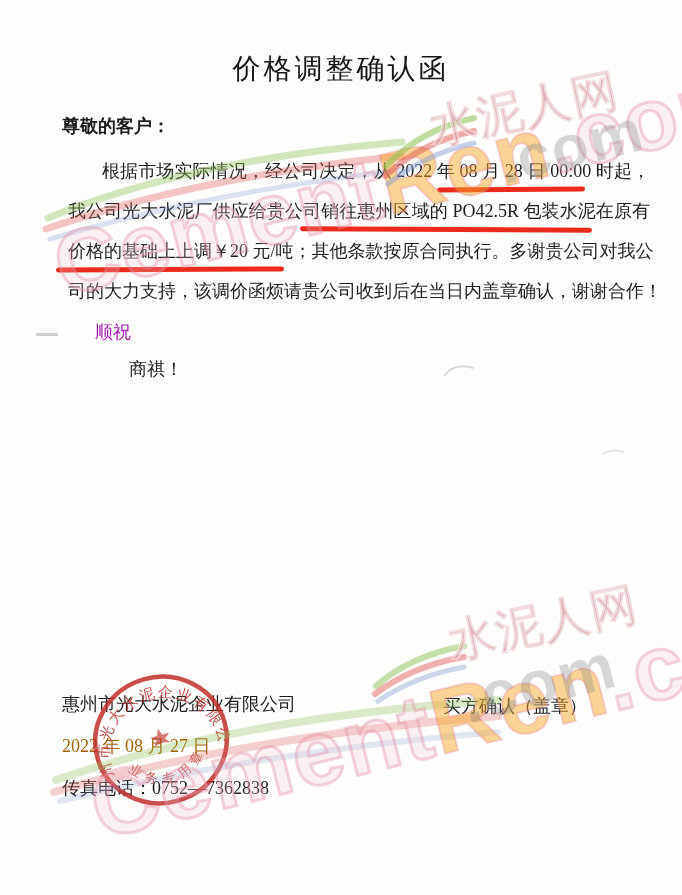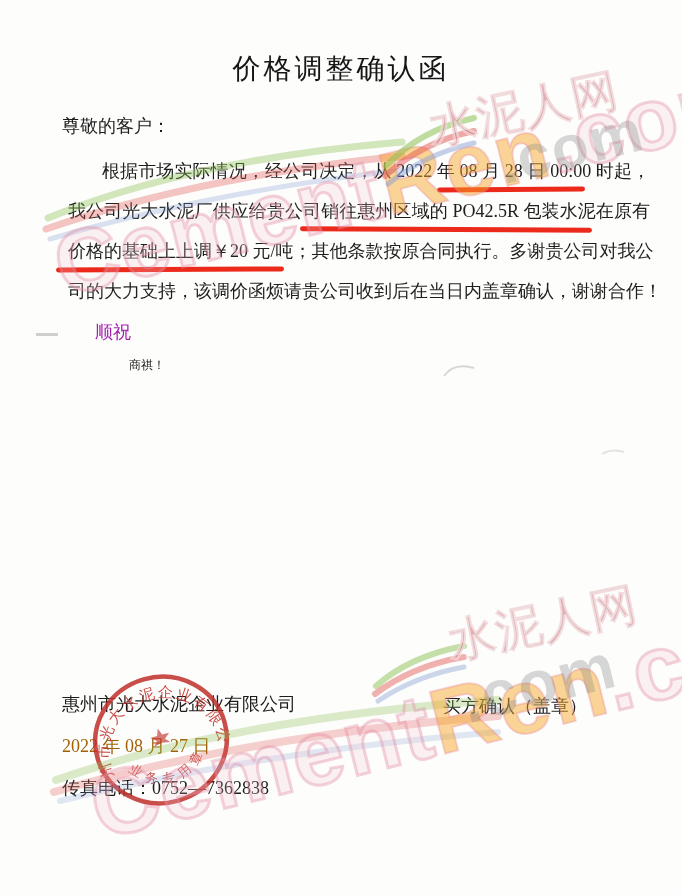--- a/index.html
+++ b/index.html
@@ -6,32 +6,32 @@
   .page{
     position:relative;width:682px;height:895px;background:#fdfdfc;overflow:hidden;
     font-family:"Liberation Serif","DejaVu Serif",serif;color:#222;
   }
   
   .title{
     position:absolute;left:0;top:31px;width:682px;text-align:center;
     font-size:28px;font-weight:400;letter-spacing:3px;color:#161616;z-index:2;
   }
   .salutation{
-    position:absolute;left:62px;top:114px;font-size:18px;font-weight:400;color:#1d1d1d;z-index:2;
+    position:absolute;left:62px;top:114px;font-size:18px;font-weight:700;color:#1d1d1d;z-index:2;
   }
   .bline{
     position:absolute;left:68px;width:582px;height:26px;font-size:18px;color:#1e1e1e;
     text-align:justify;text-align-last:justify;white-space:nowrap;z-index:2;box-sizing:border-box;
   }
   .bl0{top:159px;padding-left:34px;}
   .bl1{top:199px;}
   .bl2{top:239px;}
   .bl3{top:279px;}
   .closing1{position:absolute;left:95px;top:320px;font-size:18px;color:#a21caf;z-index:2;}
-  .closing2{position:absolute;left:129px;top:357px;font-size:12px;color:#1e1e1e;z-index:2;}
+  .closing2{position:absolute;left:129px;top:357px;font-size:18px;color:#1e1e1e;z-index:2;}
   .sig-company{position:absolute;left:62px;top:692px;font-size:18px;color:#1c1c1c;z-index:2;}
   .sig-buyer{position:absolute;left:443px;top:694px;font-size:18px;color:#1c1c1c;z-index:2;}
   .sig-date{position:absolute;left:62px;top:734px;font-size:18px;color:#a16207;z-index:2;}
   .sig-fax{position:absolute;left:62px;top:776px;font-size:18px;color:#1c1c1c;z-index:2;}
   
   .uline{position:absolute;height:5px;background:#ea1808;border-radius:3px;opacity:.92;z-index:3;}
   .ul1{left:437px;top:187px;width:148px;transform:rotate(-.4deg);}
   .ul2{left:300px;top:227px;width:292px;transform:rotate(.3deg);}
   .ul3{left:56px;top:267px;width:228px;transform:rotate(-.3deg);}
   

